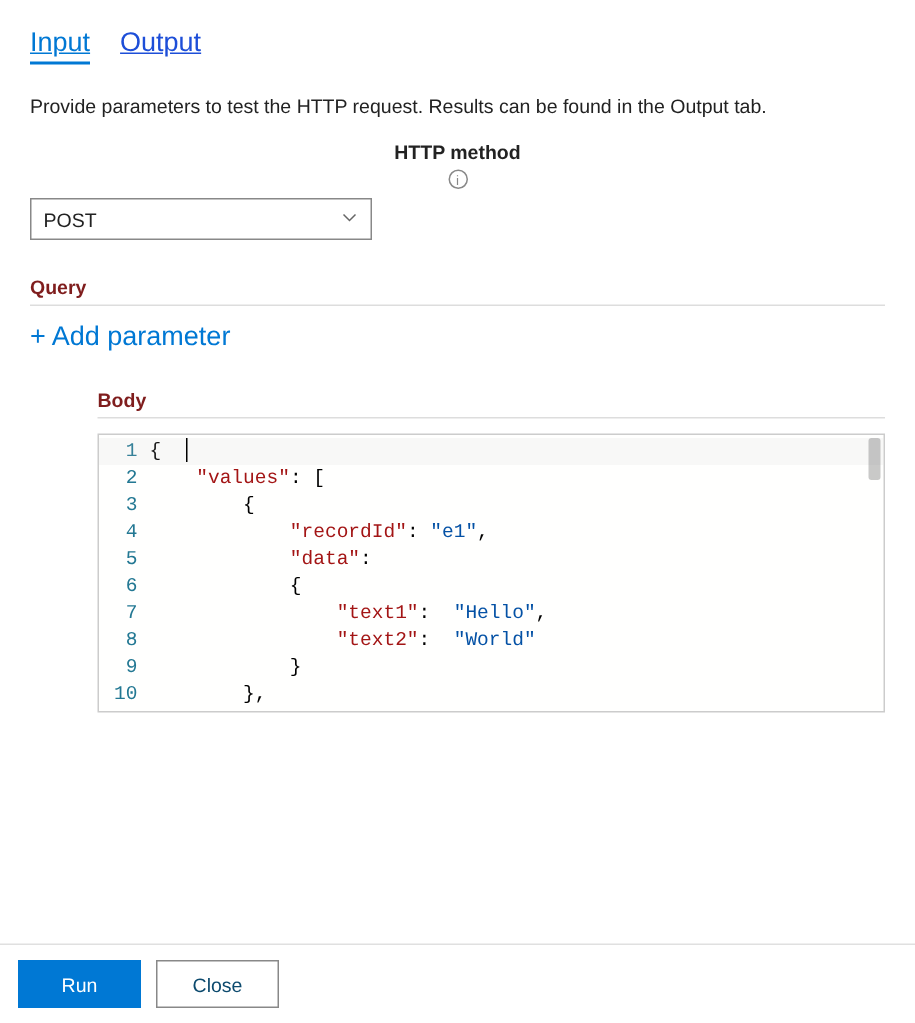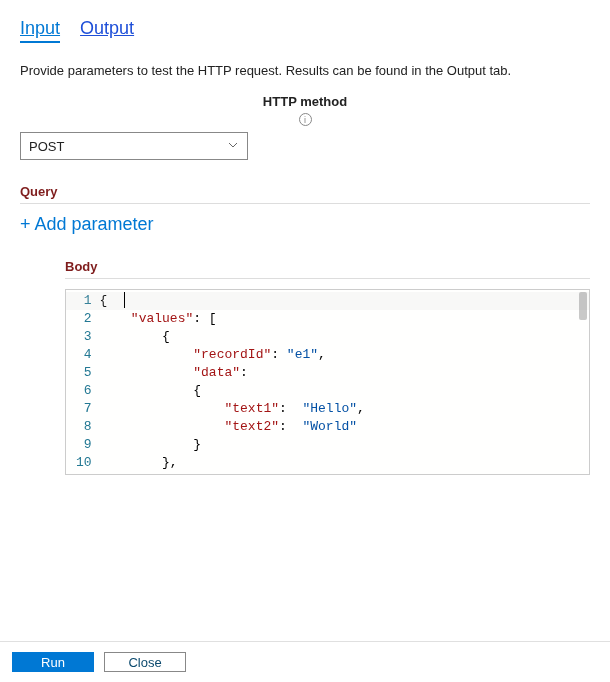--- a/index.html
+++ b/index.html
@@ -68,21 +68,21 @@
   .scrollbar-v {
     position: absolute; right: 2px; top: 2px; width: 8px; height: 28px;
     background: rgba(100,100,100,0.35); border-radius: 2px;
   }
   .footer {
     position: absolute; left: 0; right: 0; bottom: 0;
     border-top: 1px solid #e0e0e0; padding: 10px 12px;
     display: flex; gap: 10px; background: #fff;
   }
   .btn {
-    min-width: 82px; height: 20px; font-size: 13px;
+    min-width: 82px; height: 32px; font-size: 13px;
     display: inline-flex; align-items: center; justify-content: center;
     cursor: pointer; font-family: inherit;
   }
   .btn-primary { background: #0078d4; color: #fff; border: 1px solid #0078d4; }
   .btn-secondary { background: #fff; color: #0c4a6e; border: 1px solid #888; }
 </style>
 </head>
 <body>
 
 <div class="content">

